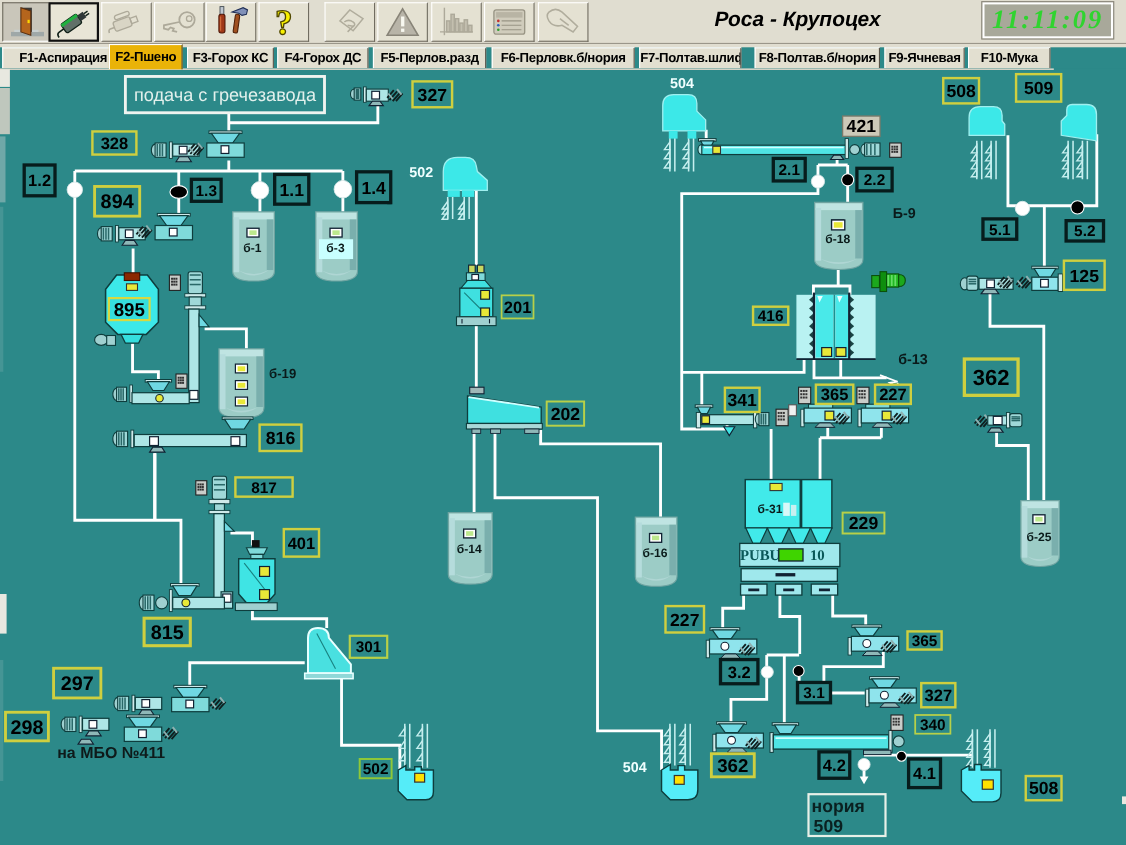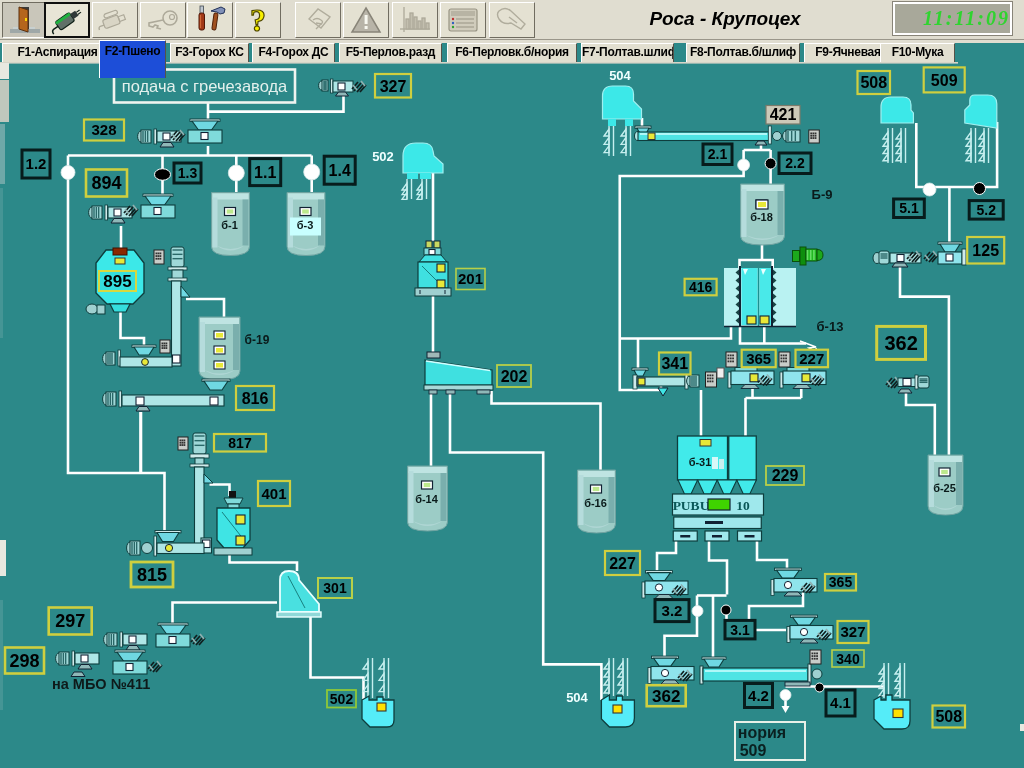--- a/index.html
+++ b/index.html
@@ -10,28 +10,28 @@
   border-right:1.5px solid #706C60; border-bottom:1.5px solid #706C60;
   display:flex; align-items:center; justify-content:center; }
 .tbtn.pressed { background:#C9C6BA; border-top-color:#706C60; border-left-color:#706C60;
   border-right-color:#FFFFFF; border-bottom-color:#FFFFFF; }
 .tbtn.active { border:2px solid #101010; background:#E8E5D6; }
 #title { position:absolute; left:560px; top:8px; width:330px; text-align:center;
   font-size:19px; font-weight:bold; font-style:italic; color:#000000; }
 #clock { position:absolute; left:893px; top:2px; width:119px; height:33px;
   background:#A8A89A; border:2px solid #FFFFFF; outline:1px solid #888478;
   color:#2FD42F; font-family:"Liberation Serif", serif; font-weight:bold; font-style:italic;
-  font-size:20px; text-align:right; line-height:28px; letter-spacing:2px; }
+  font-size:24px; text-align:center; line-height:28px; letter-spacing:2px; }
 #tabbar { position:absolute; left:0; top:40px; width:1024px; height:22px; background:#2C8989; }
 #tabbar::before { content:""; position:absolute; left:0; top:0; width:1024px; height:3px; background:#E0DDD0; }
 .tab { position:absolute; top:3px; height:19px; background:#E2DFD0;
   border-top:1.5px solid #FFF; border-left:1.5px solid #FFF; border-right:1.5px solid #555248;
   font-size:12px; font-weight:bold; letter-spacing:-0.3px; color:#000; text-align:center; line-height:17px;
   white-space:nowrap; overflow:hidden; }
-.tab.active { top:0px; height:38px; line-height:20px; z-index:2; background:#1d4ed8; }
+.tab.active { top:0px; height:23px; line-height:20px; z-index:2; background:#eab308; }
 svg#diag { position:absolute; left:0; top:62px; }
 </style></head>
 <body>
 <div id="toolbar">
     <div class="tbtn pressed" style="left:2px">
       <svg width="36" height="32" viewBox="0 0 36 32">
 <rect x="3" y="25" width="30" height="4" fill="#9FA8A8"></rect>
 <path d="M6,25 h22 v-2 h-22 z" fill="#C8D0D0"></path>
 <rect x="12" y="3" width="10" height="22" fill="#3A3A3A"></rect>
 <path d="M12,3 l9,3 v22 l-9,-3 z" fill="#B5651D" stroke="#5A3010" stroke-width="1"></path>
@@ -139,22 +139,22 @@
     <div id="clock">11:11:09</div>
   </div>
 <div id="tabbar">
     <div class="tab" style="left:2px;width:111px">F1-Аспирация</div>
     <div class="tab active" style="left:99px;width:67px">F2-Пшено</div>
     <div class="tab" style="left:170px;width:79px">F3-Горох КС</div>
     <div class="tab" style="left:252px;width:83px">F4-Горох ДС</div>
     <div class="tab" style="left:339px;width:103px">F5-Перлов.разд</div>
     <div class="tab" style="left:447px;width:130px">F6-Перловк.б/нория</div>
     <div class="tab" style="left:581px;width:93px">F7-Полтав.шлиф</div>
-    <div class="tab" style="left:686px;width:114px">F8-Полтав.б/шлиф</div>
-    <div class="tab" style="left:804px;width:88px">F9-Ячневая</div>
+    <div class="tab" style="left:686px;width:114px">F8-Полтав.б/нория</div>
+    <div class="tab" style="left:804px;width:73px">F9-Ячневая</div>
     <div class="tab" style="left:880px;width:75px">F10-Мука</div>
   </div>
 <svg id="diag" width="1024" height="706" viewBox="0 62 1024 706">
 <rect x="0" y="62" width="1024" height="706" fill="#2C8989"></rect>
 <rect x="0" y="62" width="958" height="1.6" fill="#D8D5C8"></rect>
 <rect x="0" y="63" width="9" height="16" fill="#E8E8E0"></rect>
 <rect x="0" y="80" width="9" height="42" fill="#BFC7BD"></rect>
 <rect x="0" y="124" width="5" height="60" fill="#6FA8A8"></rect>
 <rect x="0" y="188" width="3" height="150" fill="#459595"></rect>
 <rect x="0" y="540" width="6" height="36" fill="#E8E8E0"></rect>

